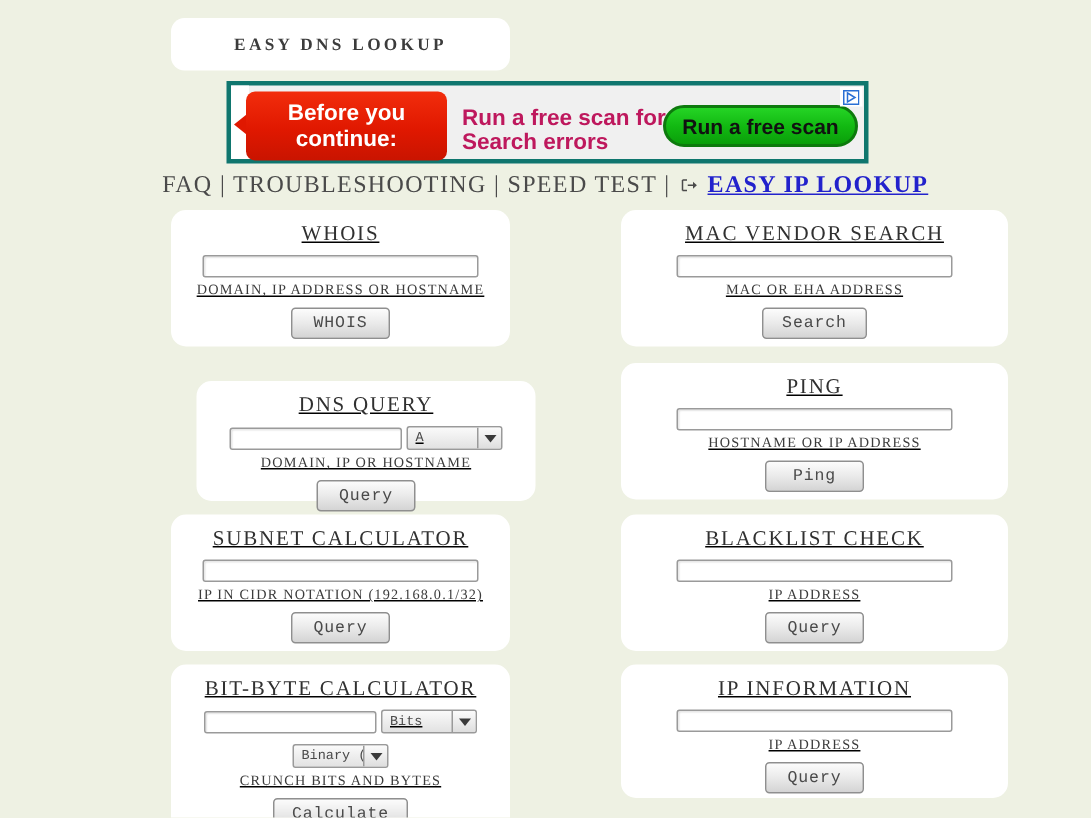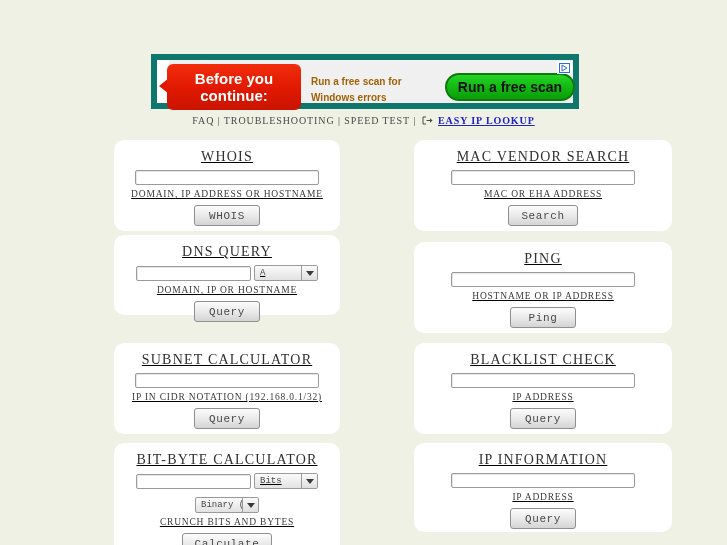--- a/index.html
+++ b/index.html
@@ -26,21 +26,21 @@
     font-size: 11.5px;
     letter-spacing: 2.2px;
     color: #3c3c3c;
   }
 
   
   .ad-banner {
     position: absolute; left: 151px; top: 54px;
     width: 428px; height: 55px;
     background: #f0f0f0;
-    border: 6px solid #0f766e;
+    border: 3px solid #0f766e;
     display: flex; align-items: center;
   }
   .ad-white-strip {
     position: absolute; left: 0; top: 0; width: 12px; height: 100%;
     background: #ffffff;
   }
   .ad-red {
     position: absolute; left: 10px; top: 4px;
     width: 134px; height: 46px;
     background: linear-gradient(180deg,#f22d0c 0%,#e01800 55%,#c91400 100%);
@@ -56,22 +56,22 @@
   }
   .ad-red-text {
     font-family: "Liberation Sans", sans-serif;
     font-weight: bold; font-size: 15px; line-height: 17px;
     color: #ffffff; text-align: center;
   }
   .ad-blue-text {
     position: absolute; left: 154px; top: 14px;
     width: 140px;
     font-family: "Liberation Sans", sans-serif;
-    font-weight: bold; font-size: 10px; line-height: 16px;
-    color: #a16207;
+    font-weight: bold; font-size: 15px; line-height: 16px;
+    color: #be185d;
   }
   .ad-green-btn {
     position: absolute; left: 288px; top: 13px;
     width: 130px; height: 28px;
     background: linear-gradient(180deg,#25d425 0%,#12b912 50%,#0a9e0a 100%);
     border: 2px solid #0d7a0d;
     border-radius: 15px;
     display: flex; align-items: center; justify-content: center;
     font-family: "Liberation Sans", sans-serif;
     font-weight: bold; font-size: 14px; color: #111111;
@@ -81,21 +81,21 @@
     width: 15px; height: 13px;
     background: #ffffff;
     display: flex; align-items: center; justify-content: center;
   }
 
   
   .navbar {
     position: absolute; left: 0; top: 115px; width: 727px;
     text-align: center;
     font-family: "Liberation Serif", serif;
-    font-size: 10px; letter-spacing: 0.9px;
+    font-size: 16px; letter-spacing: 0.9px;
     color: #4a4a4a;
     white-space: nowrap;
   }
   .navbar .sep { color: #4a4a4a; }
   .nav-arrow-icon {
     display: inline-block; vertical-align: middle;
     margin: 0 2px 1px 2px;
   }
   .nav-link-blue {
     color: #2222cc; font-weight: bold;
@@ -188,33 +188,36 @@
     font-size: 11px; color: #4a4a4a;
     letter-spacing: 0.6px;
   }
   .row-sel2 { margin-top: 4px; }
 </style>
 </head>
 <body>
 
 <div class="page">
 
+  <div class="header-box">
+    <div class="header-title">EASY DNS LOOKUP</div>
+  </div>
 
   <div class="ad-banner">
     <div class="ad-white-strip"></div>
     <div class="ad-red-notch"></div>
     <div class="ad-red">
       <div class="ad-red-text">
         <span>Before you</span><br>
         <span>continue:</span>
       </div>
     </div>
     <div class="ad-blue-text">
       <span>Run a free scan for</span><br>
-      <span>Windows errors</span>
+      <span>Search errors</span>
     </div>
     <div class="ad-green-btn">Run a free scan</div>
     <div class="adchoices">
       <svg width="11" height="10" viewBox="0 0 11 10" aria-hidden="true">
         <rect x="0.5" y="0.5" width="10" height="9" fill="#ffffff" stroke="#2a6fd4"></rect>
         <polygon points="3,2 8,5 3,8" fill="#ffffff" stroke="#2a6fd4" stroke-width="1"></polygon>
       </svg>
     </div>
   </div>
 
@@ -246,21 +249,21 @@
 
   <div class="panel right" style="top:140px;height:91px;">
     <div class="panel-title">MAC VENDOR SEARCH</div>
     <div class="row-input">
       <input class="txt wide" type="text" value="" style="">
     </div>
     <div class="caption">MAC OR EHA ADDRESS</div>
     <div class="btn">Search</div>
   </div>
 
-  <div class="panel left" style="top:235px;height:80px;">
+  <div class="panel left" style="top:254px;height:80px;margin-left:17px;">
     <div class="panel-title">DNS QUERY</div>
     <div class="row-input">
       <input class="txt narrow" type="text" value="" style="">
       <span class="sel w-a">
         <span class="sel-label">A</span>
         <span class="sel-arrow">
             <span class="caret"></span>
           </span>
       </span>
     </div>

